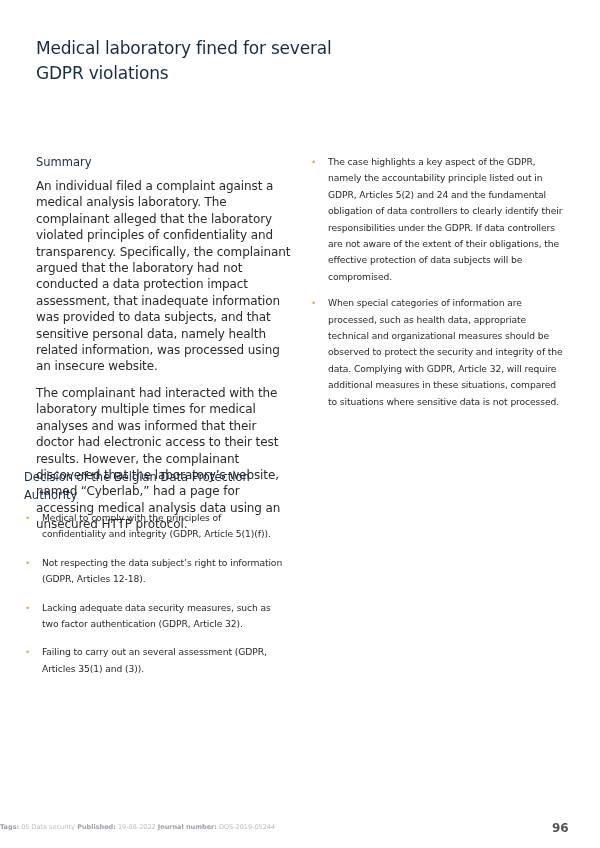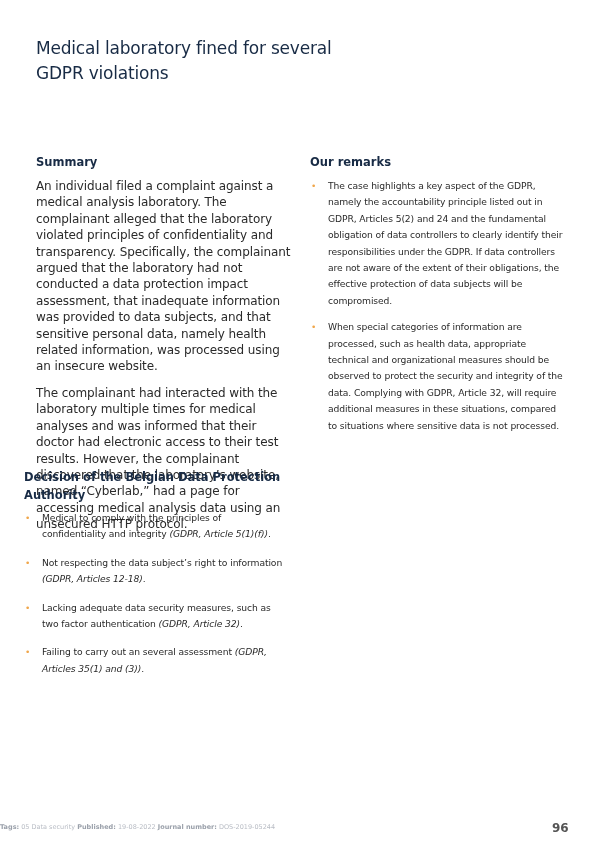--- a/index.html
+++ b/index.html
@@ -11,40 +11,40 @@
     .page-title {
       position: absolute; left: 36px; top: 36px; width: 300px;
       font-family: "DejaVu Sans", sans-serif; font-weight: normal;
       font-size: 17px; line-height: 25px; color: #182b45; margin: 0;
       letter-spacing: -0.2px;
     }
     .col { position: absolute; }
     .col-left { left: 36px; top: 154px; width: 260px; }
     .col-right { left: 310px; top: 154px; width: 256px; }
     .section-heading {
-      font-weight: bold; font-size: 11.5px; color: #182b45;
+      font-weight: normal; font-size: 11.5px; color: #182b45;
       margin: 0 0 8px 0; line-height: 16px;
     }
     .para {
       font-size: 12px; line-height: 16.4px; color: #2a2a2a; margin: 0 0 10px 0;
       letter-spacing: -0.1px;
     }
     .bullets { list-style: none; margin: 0; padding: 0; }
     .bullet {
       position: relative; padding-left: 18px;
       font-size: 9.2px; line-height: 16.4px; color: #2a2a2a; margin-bottom: 10px;
       letter-spacing: -0.1px;
     }
     .bullet .dot {
       position: absolute; left: 1px; top: 0; color: #f0a64a; font-size: 9px;
     }
     .decision { position: absolute; left: 24px; top: 468px; width: 260px; }
     .decision .section-heading { font-size: 11.5px; line-height: 18px; margin-bottom: 6px; }
     .decision .bullet { margin-bottom: 12px; padding-left: 18px; }
-    .ital { font-style: italic; }
+    .ital { }
     .bold { font-weight: bold; color: #1a1a1a; }
     .footer {
       position: absolute; left: 0; right: 0; top: 823px;
       font-size: 6.5px; color: #b8bcc4; text-align: left;
     }
     .footer .lbl { font-weight: bold; color: #9aa0aa; }
     .page-number {
       position: absolute; left: 552px; top: 821px;
       font-size: 12px; font-weight: bold; color: #555;
     }
@@ -54,21 +54,20 @@
 
 <h1 class="page-title">Medical laboratory fined for several GDPR violations</h1>
 
 <div class="col col-left">
   <h2 class="section-heading">Summary</h2>
   <p class="para">An individual filed a complaint against a medical analysis laboratory. The complainant alleged that the laboratory violated principles of confidentiality and transparency. Specifically, the complainant argued that the laboratory had not conducted a data protection impact assessment, that inadequate information was provided to data subjects, and that sensitive personal data, namely health related information, was processed using an insecure website.</p>
   <p class="para">The complainant had interacted with the laboratory multiple times for medical analyses and was informed that their doctor had electronic access to their test results. However, the complainant discovered that the laboratory’s website, named “Cyberlab,” had a page for accessing medical analysis data using an unsecured HTTP protocol.</p>
 </div>
 
 <div class="col col-right">
-  <h2 class="section-heading">Our remarks</h2>
   <ul class="bullets">
     <li class="bullet">
       <span class="dot">•</span>
       <span>The case highlights a key aspect of the GDPR, namely the accountability principle listed out in GDPR, Articles 5(2) and 24 and the fundamental obligation of data controllers to clearly identify their responsibilities under the GDPR. If data controllers are not aware of the extent of their obligations, the effective protection of data subjects will be compromised.</span>
     </li>
     <li class="bullet">
       <span class="dot">•</span>
       <span>When special categories of information are processed, such as health data, appropriate technical and organizational measures should be observed to protect the security and integrity of the data. Complying with GDPR, Article 32, will require additional measures in these situations, compared to situations where sensitive data is not processed.</span>
     </li>
   </ul>

